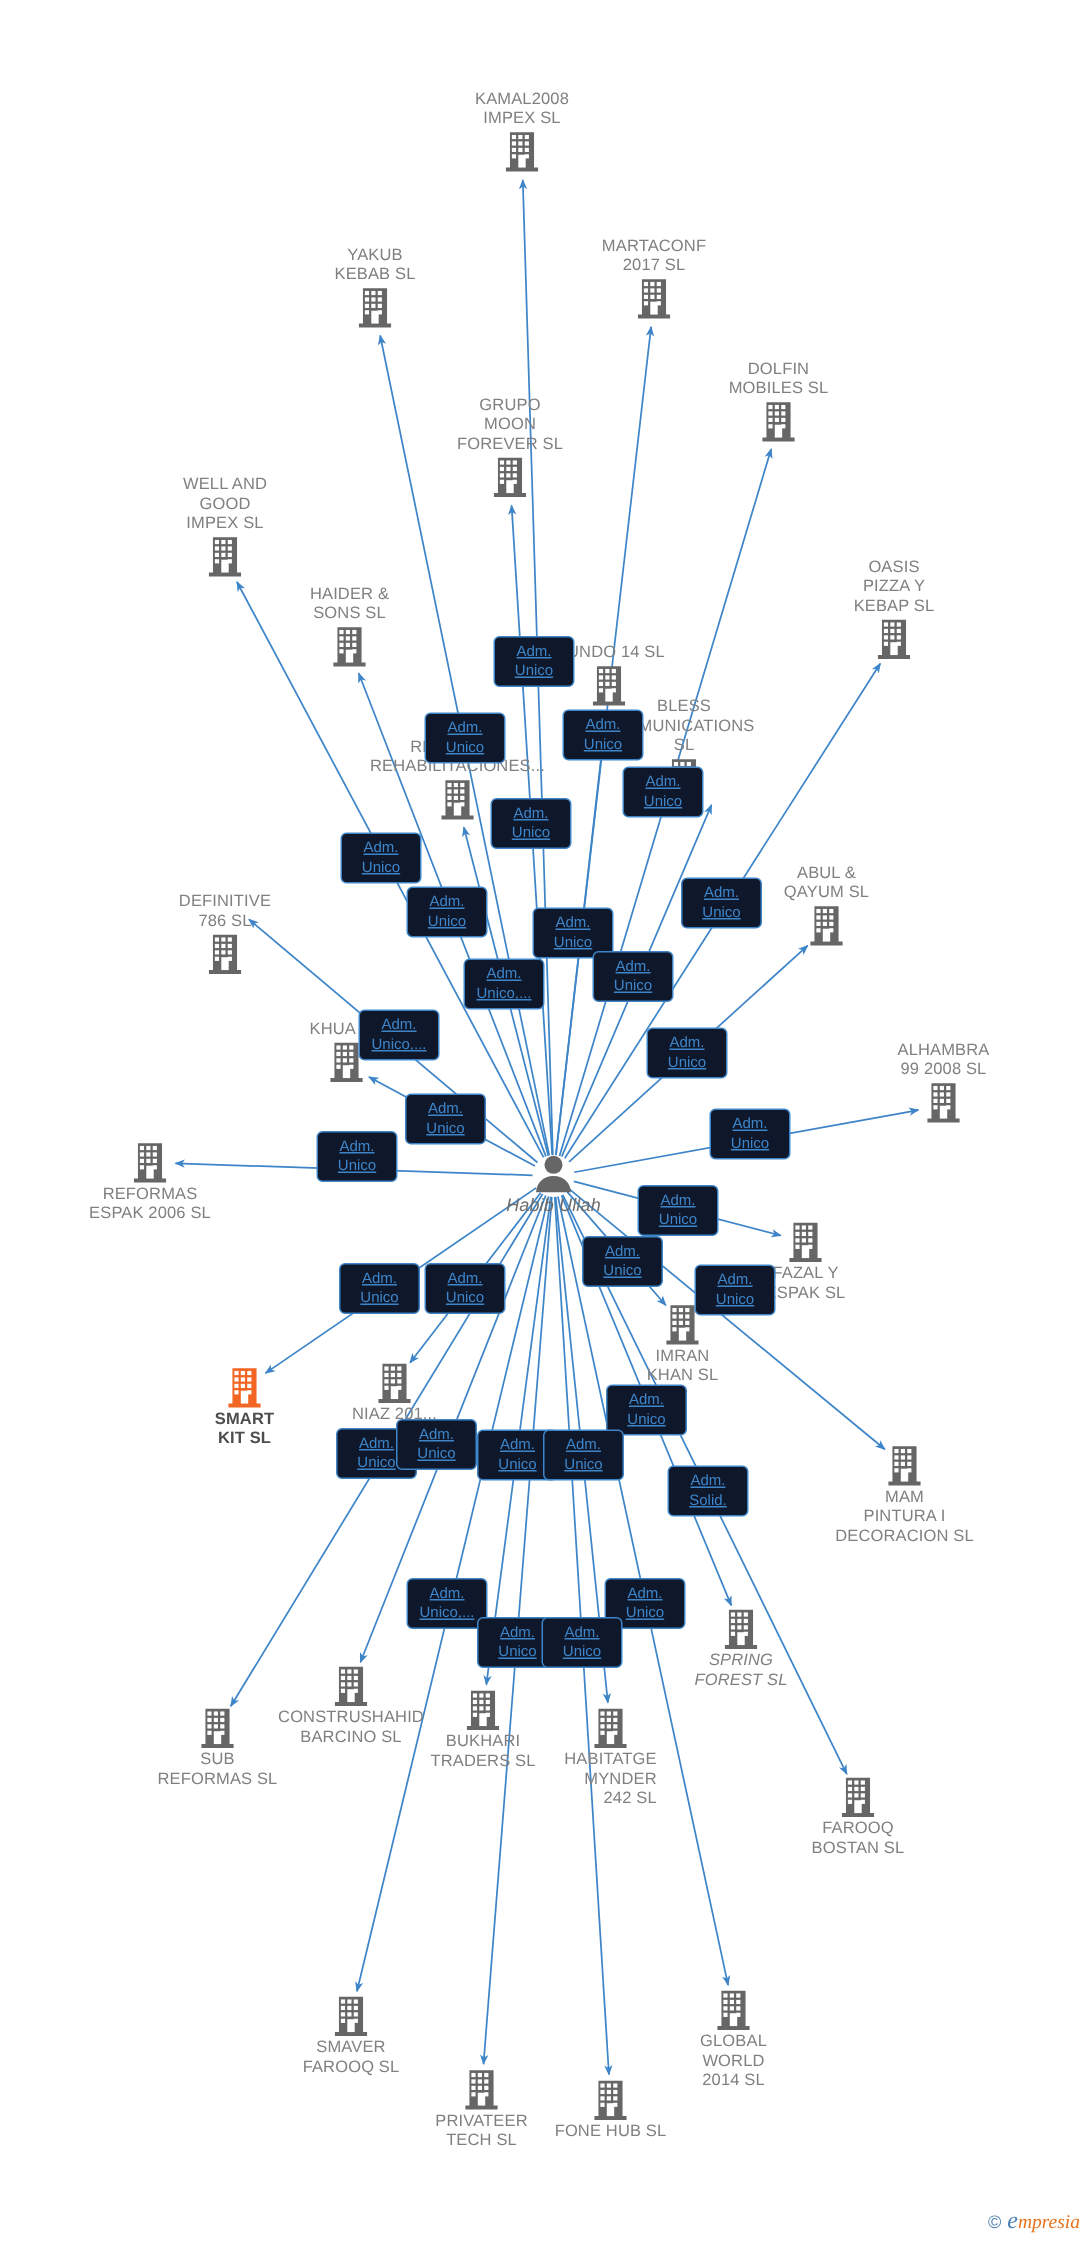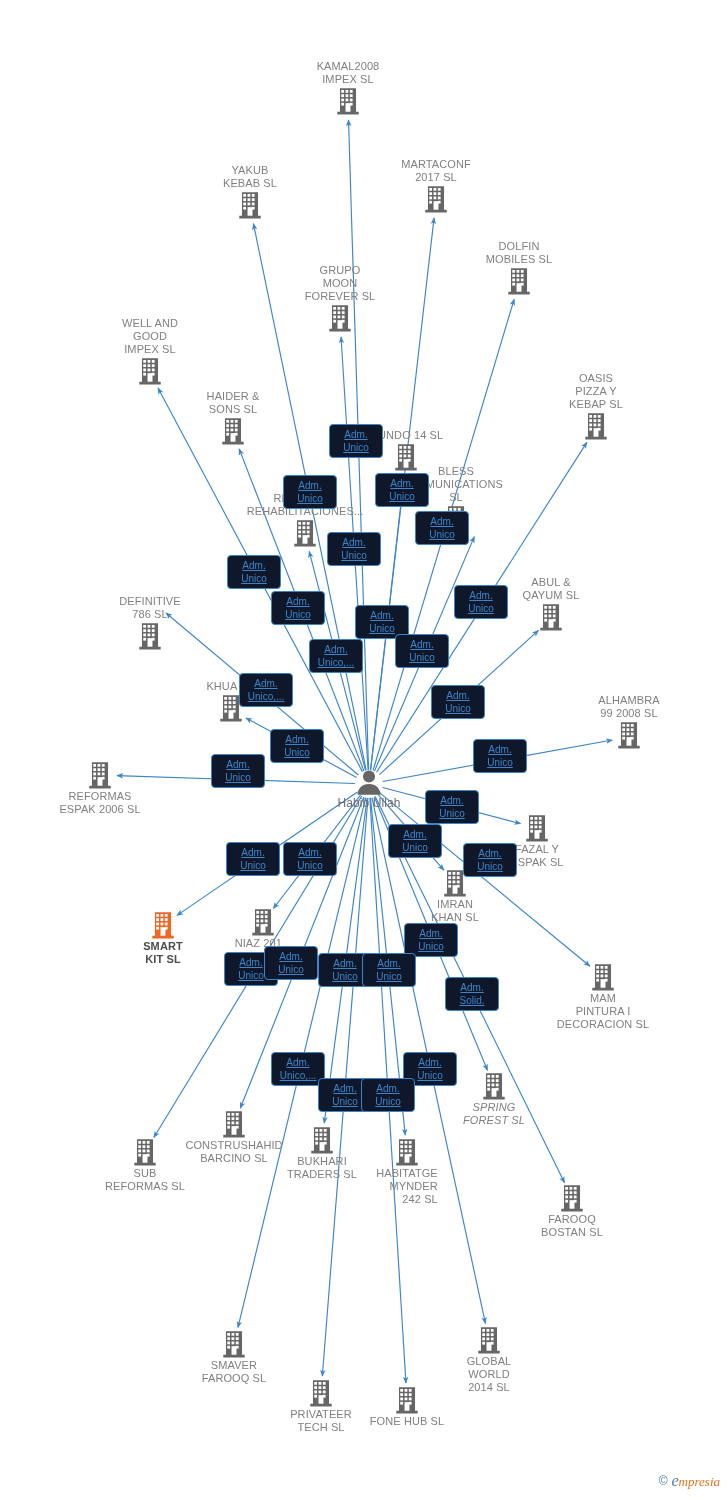--- a/index.html
+++ b/index.html
@@ -473,21 +473,21 @@
               <rect x="9.7" y="11.7" width="2.6" height="2.6" fill="#ffffff"></rect>
               <rect x="13.7" y="11.7" width="2.6" height="2.6" fill="#ffffff"></rect>
               <rect x="5.7" y="15.7" width="2.6" height="2.6" fill="#ffffff"></rect>
               <rect x="13.7" y="15.7" width="2.6" height="2.6" fill="#ffffff"></rect>
               <rect x="9.7" y="16" width="4.6" height="8" fill="#ffffff"></rect>
             </svg></span>
           <span class="caption">REFORMAS
 ESPAK 2006 SL</span>
         </div>
       </div>
-      <div class="node below person" style="left: 369px; top: 769px;">
+      <div class="node below person" style="left: 369px; top: 769px; font-style: italic;">
         <div class="inner">
           <span class="glyph"><svg width="26" height="28" viewBox="0 0 24 26">
               <circle cx="12" cy="7" r="5.6" fill="#666666"></circle>
               <path fill="#666666" d="M12 14 C5.4 14 1.6 18.4 1.2 24 h21.6 C22.4 18.4 18.6 14 12 14 z"></path>
             </svg></span>
           <span class="caption">Habib Ullah</span>
         </div>
       </div>
       <div class="node below" style="left: 537px; top: 813px;">
         <div class="inner">

